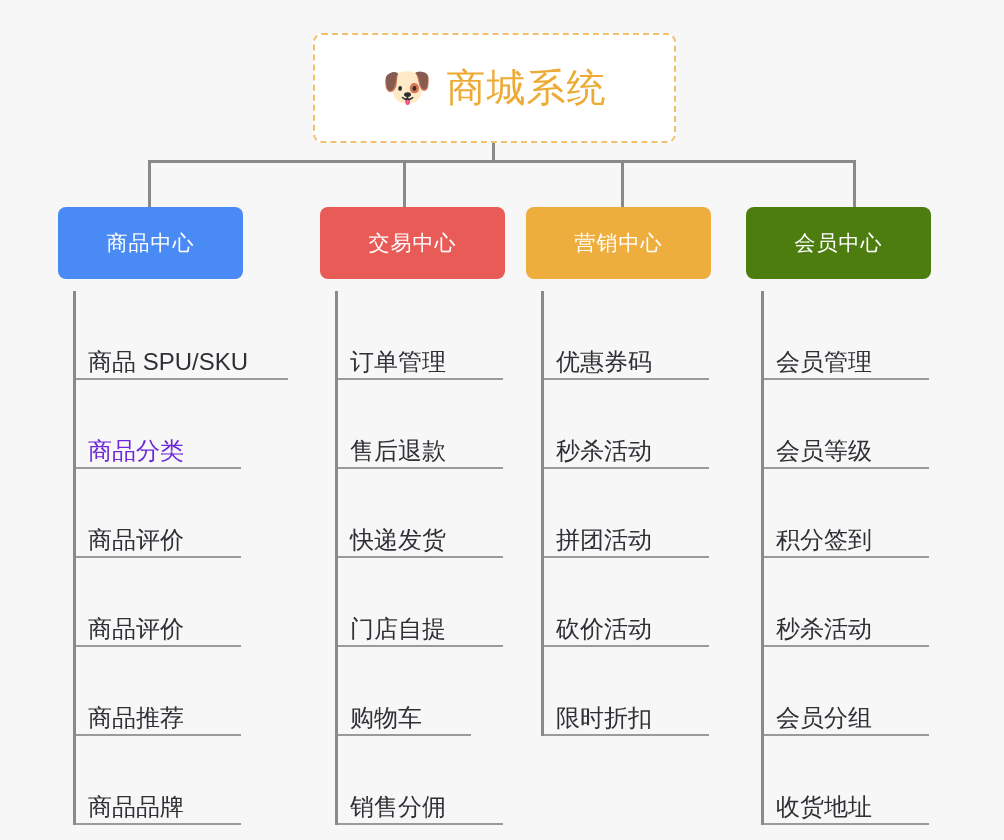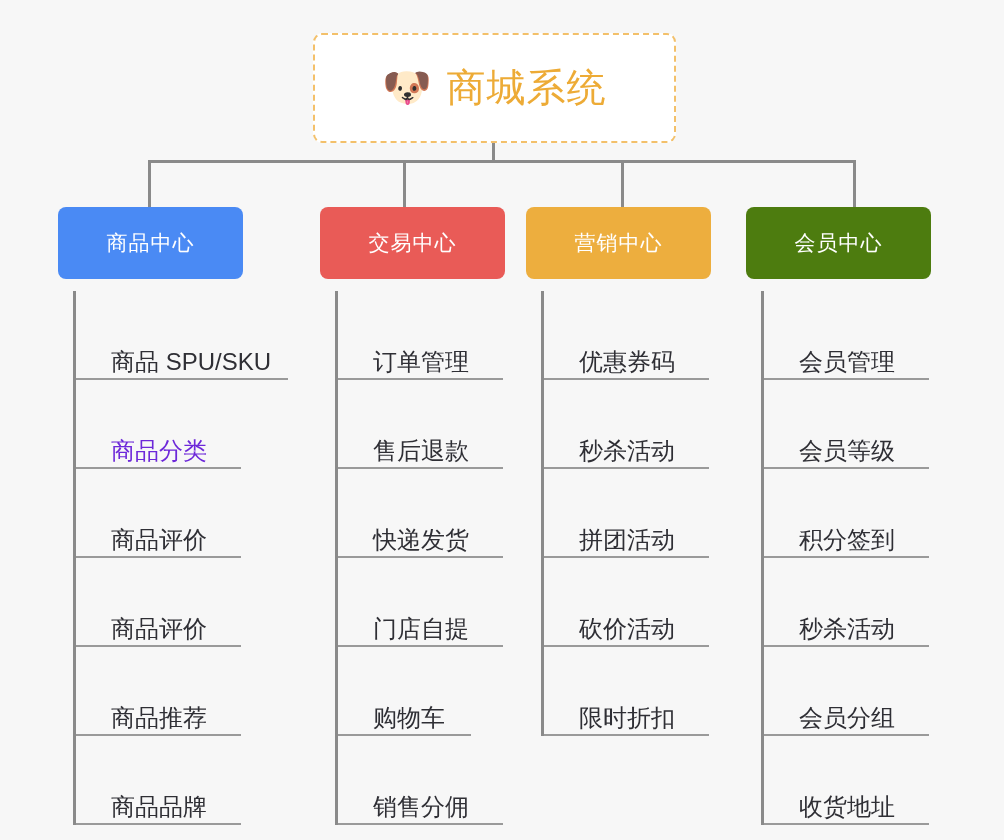--- a/index.html
+++ b/index.html
@@ -111,21 +111,21 @@
     margin-left: 15px;
     padding-left: 0;
     border-left: 3px solid #8a8a8a;
   }
   .leaf-item {
     position: relative;
     height: 89px;
     box-sizing: border-box;
     display: flex;
     align-items: flex-end;
-    padding-left: 35px;
+    padding-left: 12px;
     padding-bottom: 4px;
   }
   .leaf-label {
     font-size: 24px;
     color: #2f2f35;
     line-height: 1.15;
     white-space: nowrap;
     position: relative;
     z-index: 2;
   }

